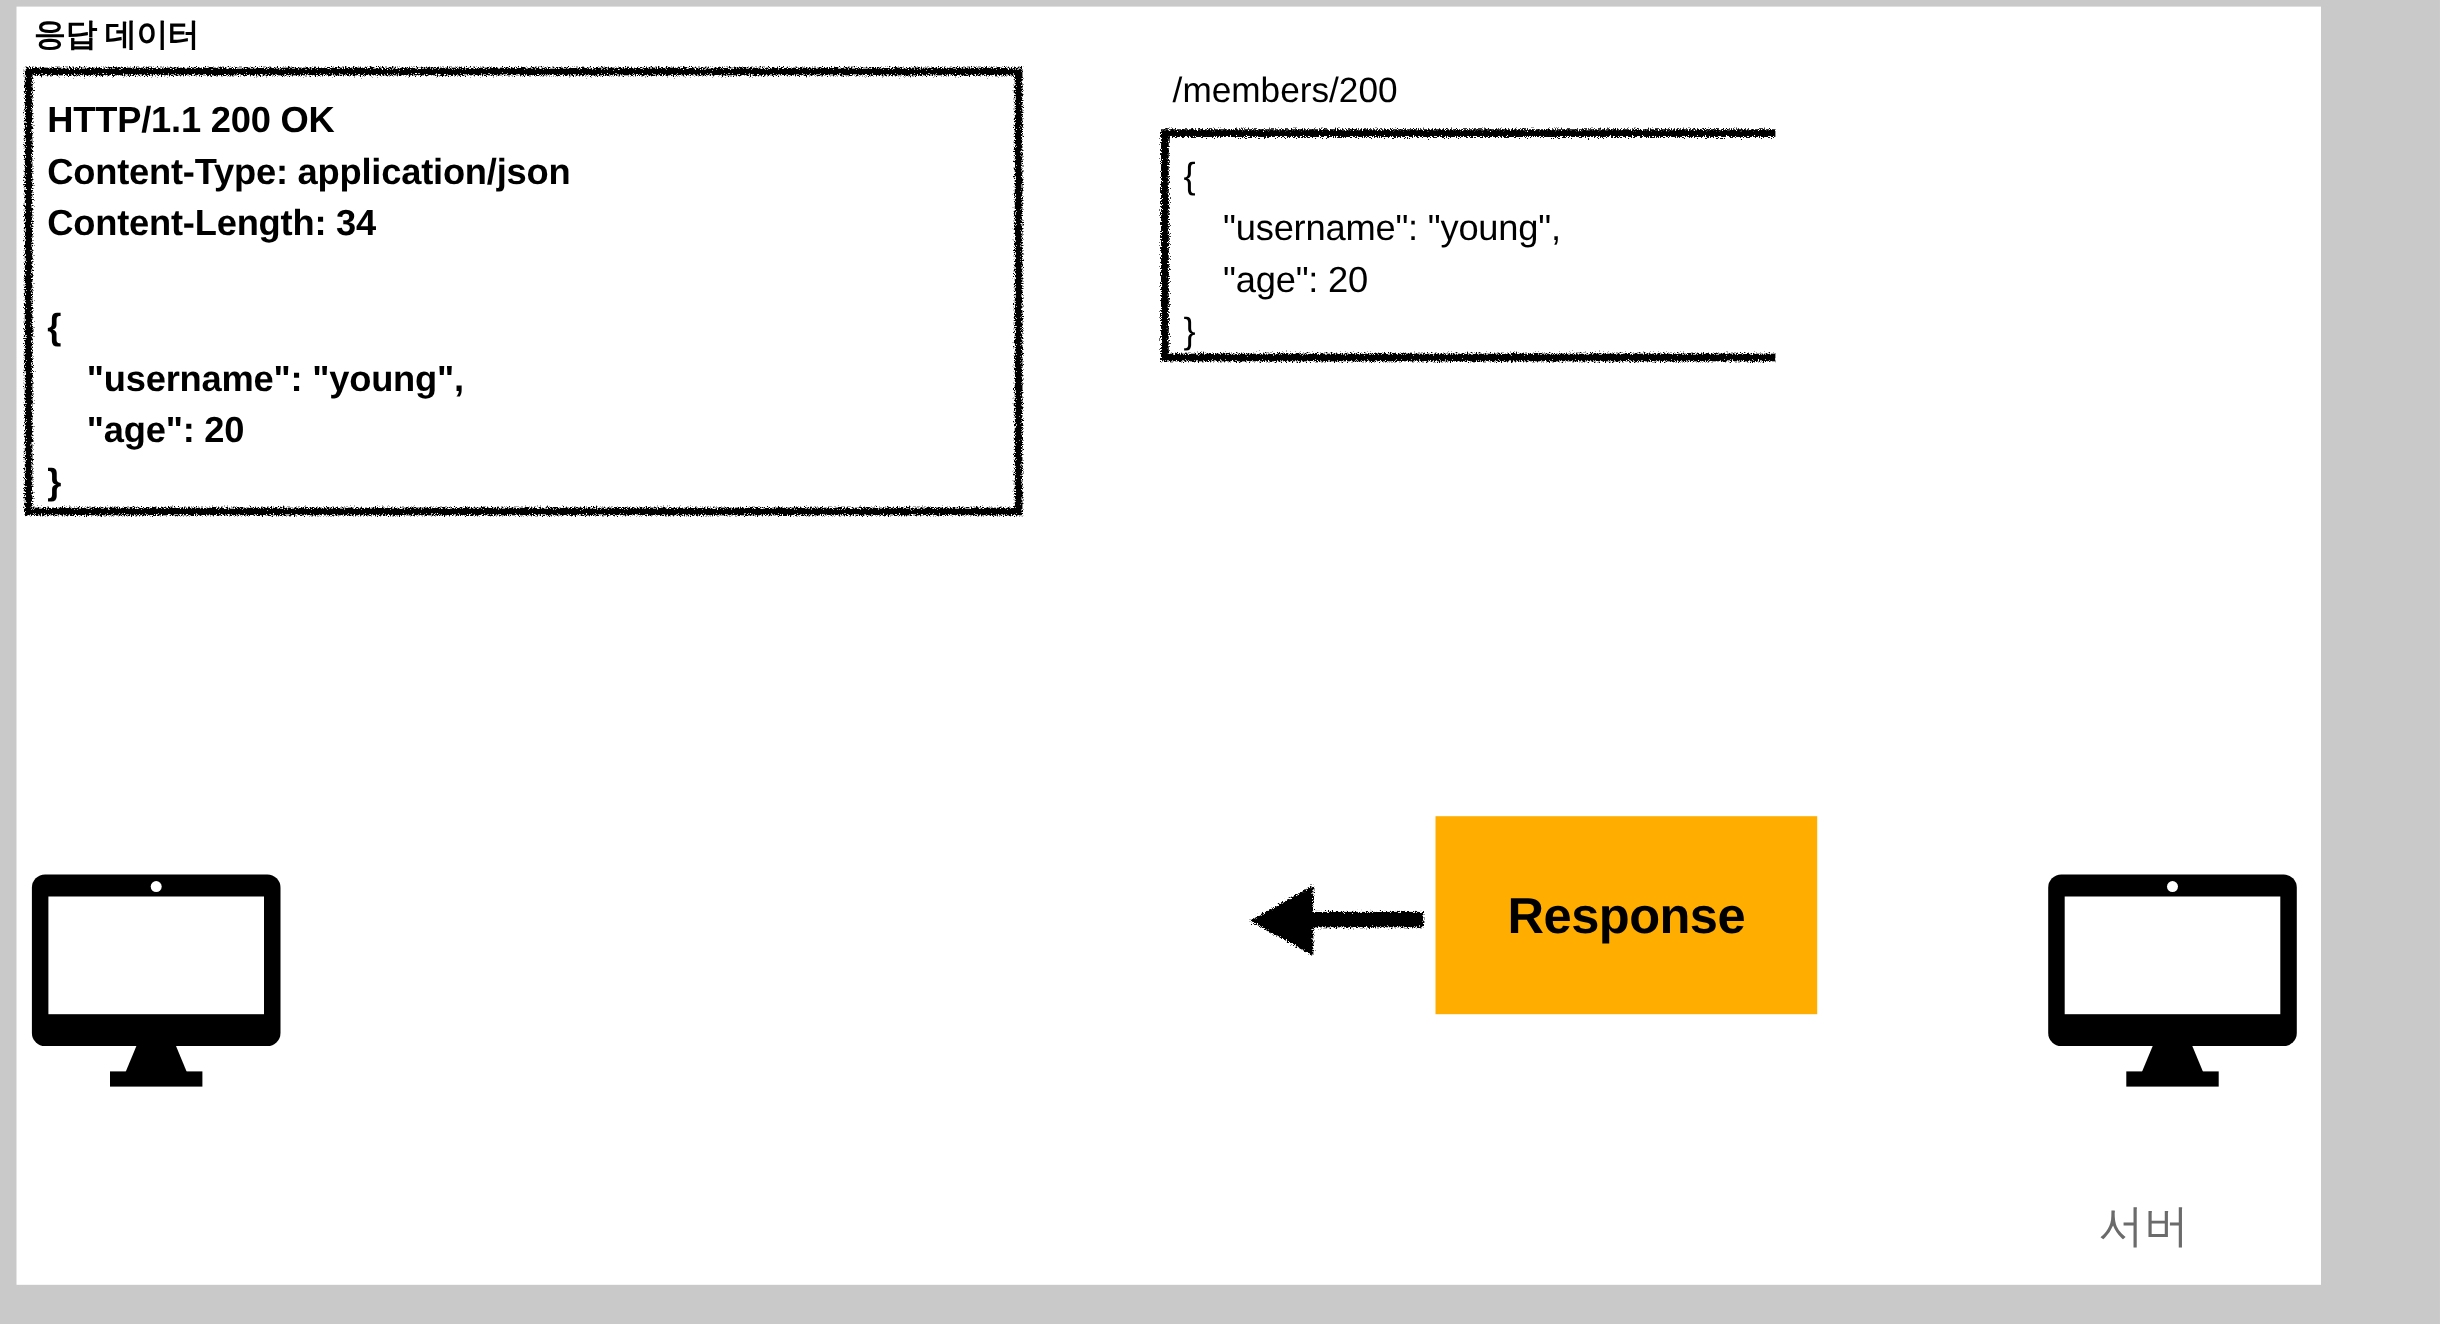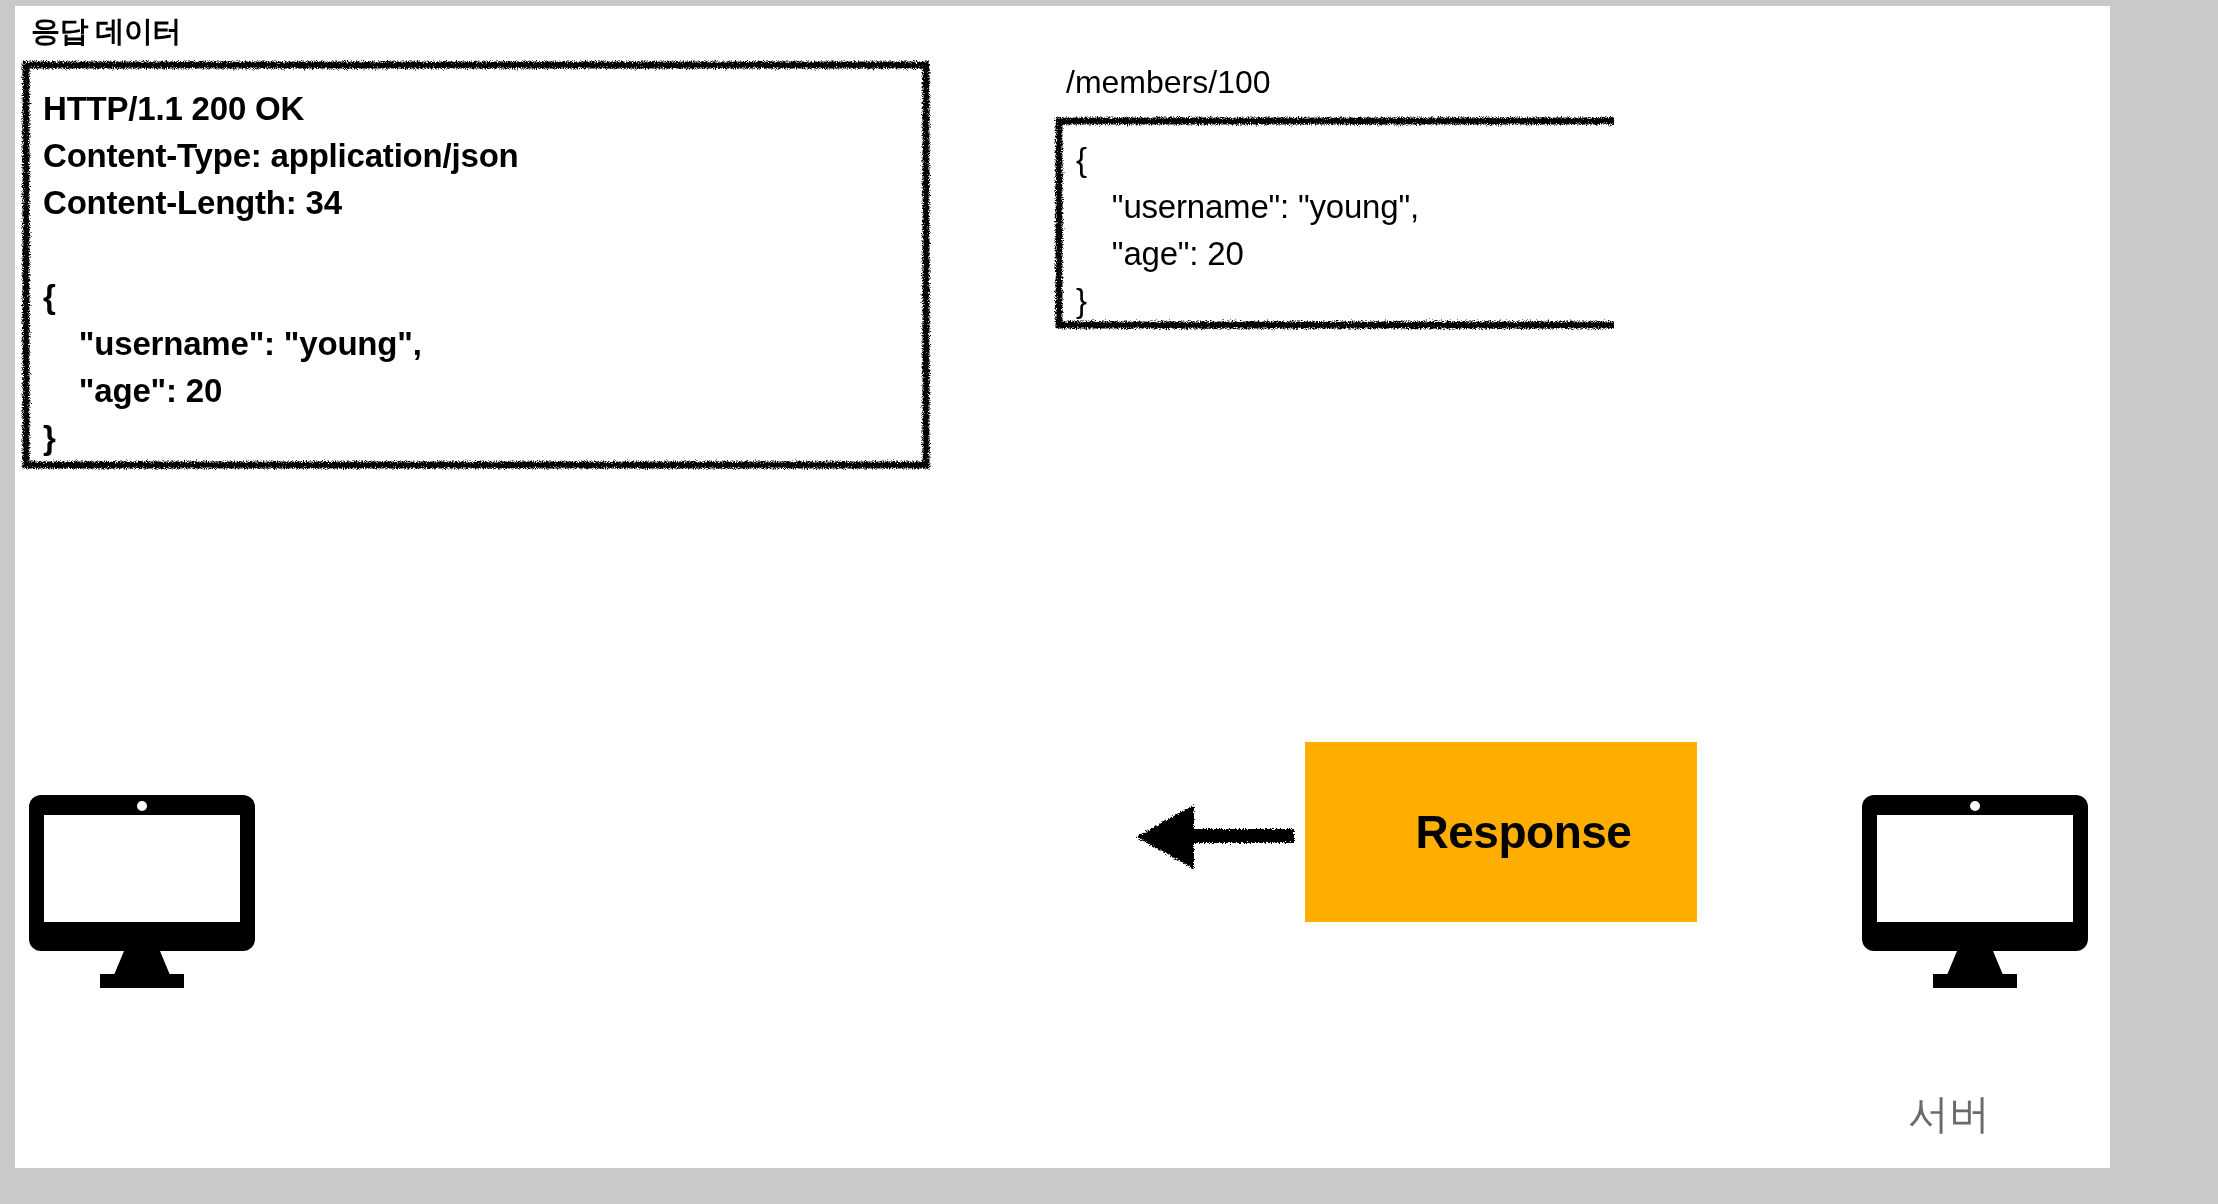--- a/index.html
+++ b/index.html
@@ -139,21 +139,20 @@
   #response-chip {
     position: absolute;
     left: 1290px;
     top: 736px;
     width: 347px;
     height: 180px;
     background: #FFAE00;
     display: flex;
     align-items: center;
     justify-content: center;
-    padding-left: 45px;
   }
   #response-chip .chip-text {
     font-size: 46px;
     font-weight: bold;
     color: #000;
     letter-spacing: -0.5px;
   }
 </style>
 </head>
 <body>
@@ -178,21 +177,21 @@
       <div class="code">HTTP/1.1 200 OK
 Content-Type: application/json
 Content-Length: 34
 
 {
     "username": "young",
     "age": 20
 }</div>
     </div>
 
-    <div id="payload-label">/members/100</div>
+    <div id="payload-label">/members/200</div>
 
     <div class="sketch-box" id="payload-box">
       <svg class="sketch-svg" viewBox="0 0 560 214" preserveAspectRatio="none">
         <defs>
           <filter id="rough2">
             <feTurbulence type="fractalNoise" baseFrequency="0.9" numOctaves="4" seed="19" result="n2"></feTurbulence>
             <feDisplacementMap in="SourceGraphic" in2="n2" scale="7" xChannelSelector="R" yChannelSelector="G"></feDisplacementMap>
           </filter>
         </defs>
         <g filter="url(#rough2)">

